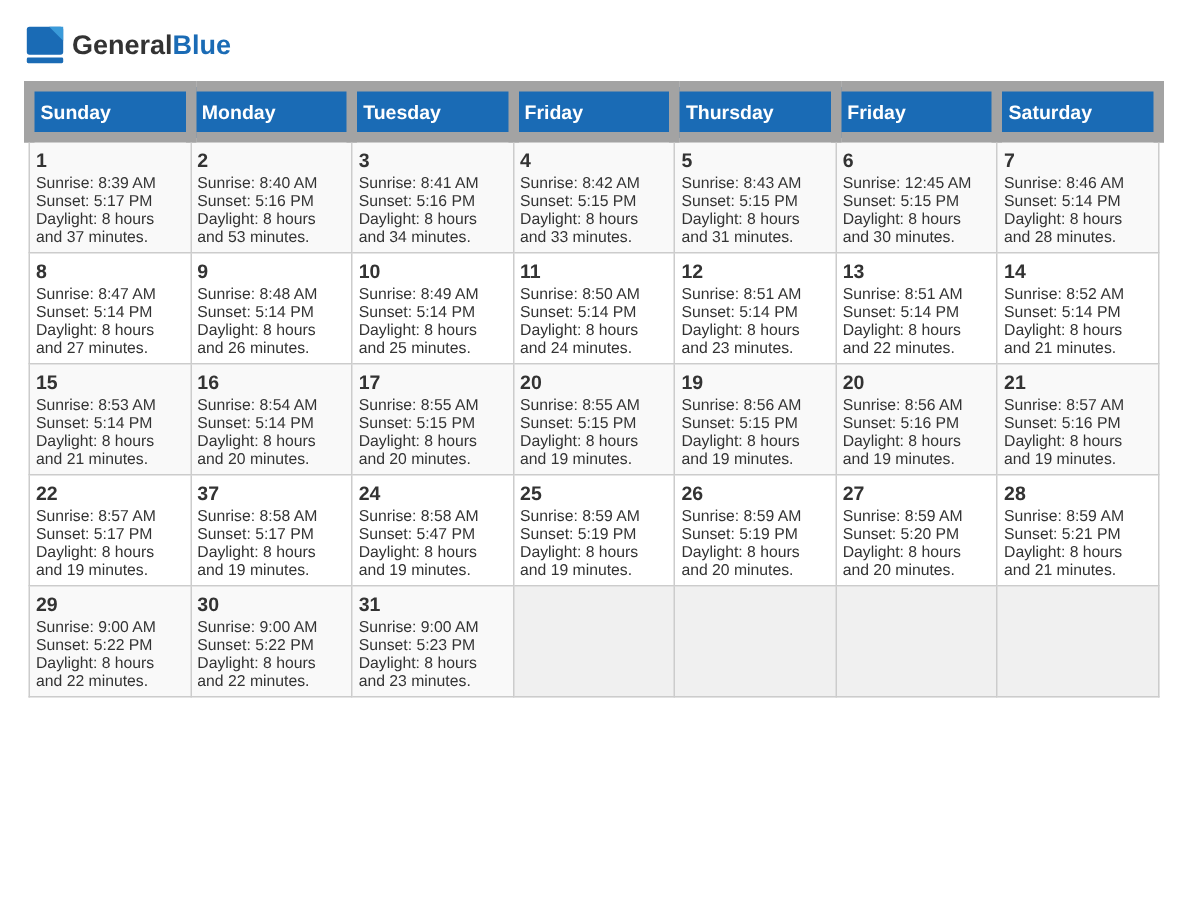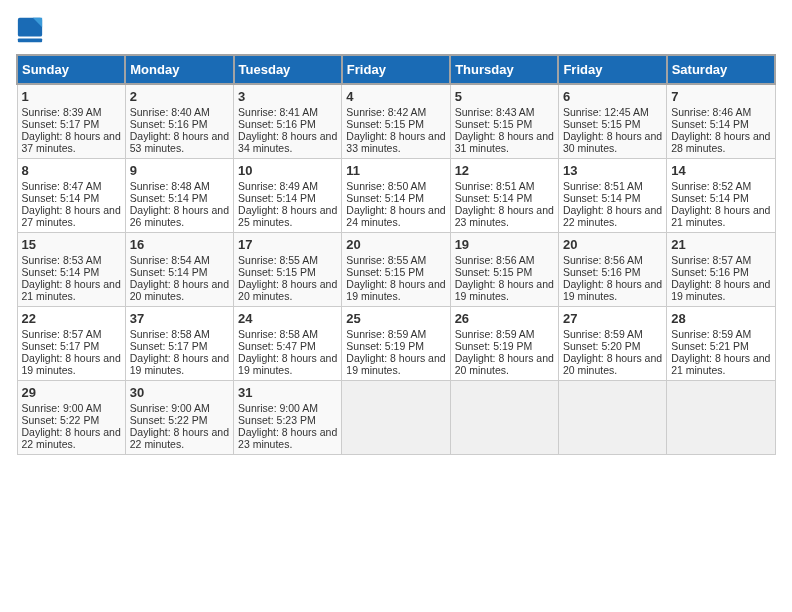--- a/index.html
+++ b/index.html
@@ -32,21 +32,21 @@
       width: 100%;
       border-collapse: collapse;
     }
     thead tr th {
       background-color: #1a6bb5;
       color: white;
       padding: 6px 4px;
       font-size: 13px;
       font-weight: bold;
       text-align: left;
-      border: 2px solid #a3a3a3;
+      border: 7px solid #a3a3a3;
     }
     tbody tr td {
       border: 1px solid #ccc;
       padding: 4px;
       vertical-align: top;
       font-size: 10.5px;
       color: #333;
       width: calc(100% / 7);
     }
     tbody tr:nth-child(odd) td { background-color: #f9f9f9; }
@@ -64,20 +64,23 @@
 </head>
 <body>
 
 <div class="header-area">
   <div class="logo">
     <svg class="logo-icon" viewBox="0 0 30 30">
       <rect x="2" y="2" width="26" height="20" rx="2" fill="#1a6bb5"></rect>
       <polygon points="18,2 28,2 28,12" fill="#3a9ad9"></polygon>
       <rect x="2" y="24" width="26" height="4" rx="1" fill="#1a6bb5"></rect>
     </svg>
+    <div>
+      <span style="font-size:18px;font-weight:bold;color:#333;">General</span><span style="font-size:18px;font-weight:bold;color:#1a6bb5;">Blue</span>
+    </div>
   </div>
   <div class="title-area">
     <h1></h1>
     <h2></h2>
   </div>
 </div>
 
 <table>
   <thead>
     <tr>

